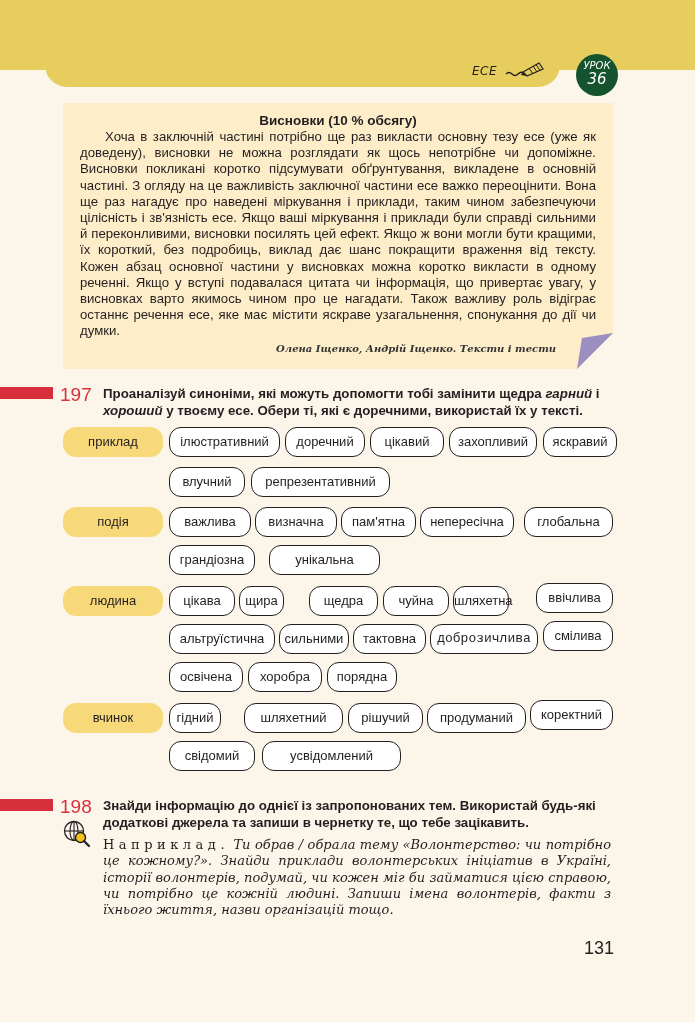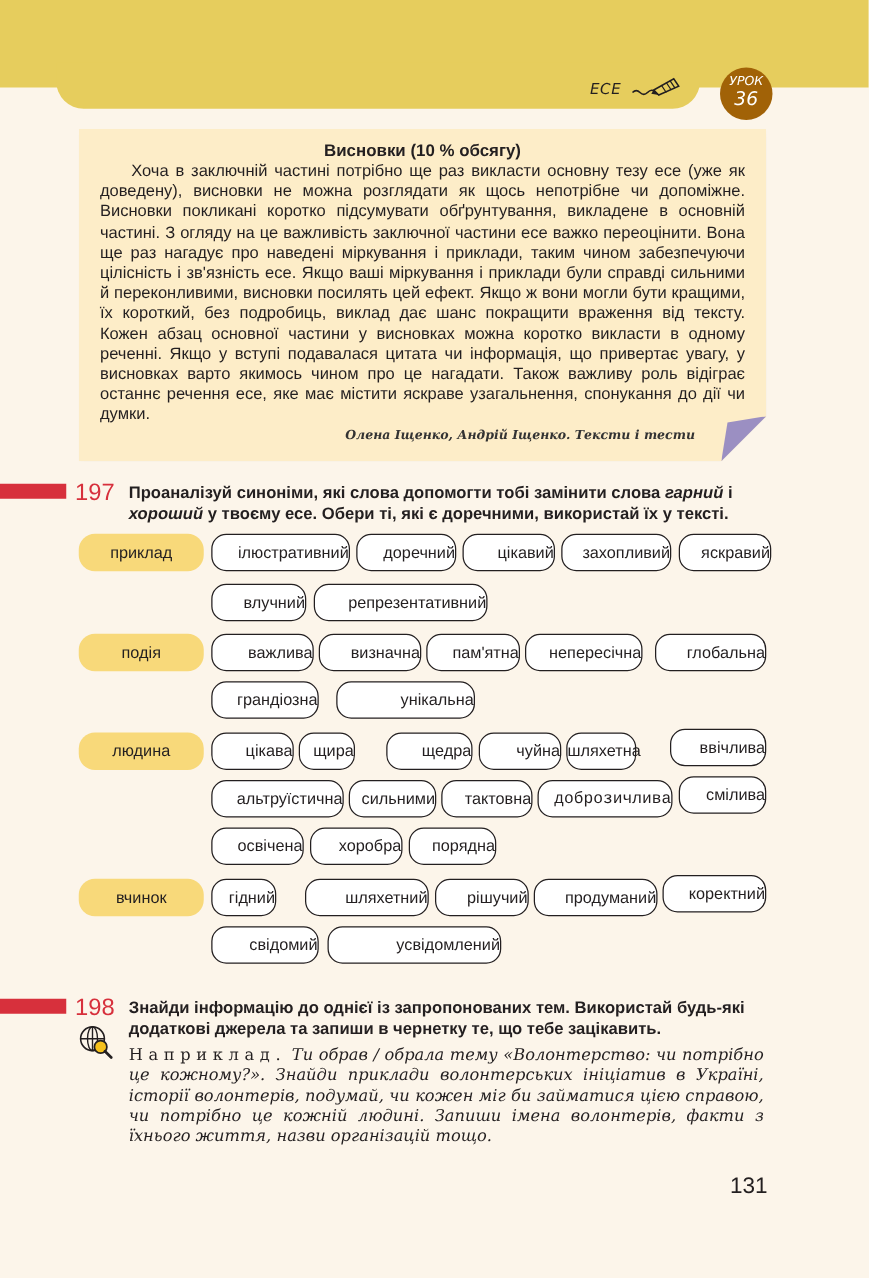--- a/index.html
+++ b/index.html
@@ -21,21 +21,21 @@
       border-radius: 0 0 22px 22px;
     }
     .ece-label {
       position: absolute; left: 472px; top: 64px;
       font-family: "DejaVu Sans", sans-serif; font-style: italic;
       font-size: 12px; color: #231f20; letter-spacing: 0.5px;
     }
     .pencil-icon { position: absolute; left: 505px; top: 60px; width: 40px; height: 18px; }
     .lesson-badge {
       position: absolute; left: 576px; top: 54px; width: 42px; height: 42px;
-      border-radius: 50%; background: #a16207; color: #fff;
+      border-radius: 50%; background: #14532d; color: #fff;
       text-align: center; font-family: "DejaVu Sans", sans-serif; font-style: italic;
       line-height: 1;
     }
     .lesson-badge .l1 { display: block; font-size: 10px; margin-top: 7px; }
     .lesson-badge .l2 { display: block; font-size: 15px; margin-top: 1px; }
 
     .note {
       position: absolute; left: 63px; top: 103px; width: 550px; height: 266px;
       background: #fdedc8;
       box-shadow: 2px 3px 5px rgba(0,0,0,0.25);
@@ -74,21 +74,21 @@
     }
 
     .cat {
       position: absolute; left: 63px; width: 100px; height: 30px;
       background: #f8d97a; border-radius: 13px;
       text-align: center; line-height: 30px; font-size: 13px;
     }
     .chip {
       position: absolute; height: 30px;
       background: #fff; border: 1.2px solid #231f20; border-radius: 12px;
-      text-align: right; line-height: 28px; font-size: 13px; white-space: nowrap;
+      text-align: center; line-height: 28px; font-size: 13px; white-space: nowrap;
     }
 
     .globe-icon { position: absolute; left: 62px; top: 819px; width: 30px; height: 30px; }
     .example {
       position: absolute; left: 103px; top: 837px; width: 508px;
       font-family: "DejaVu Serif", serif; font-style: italic;
       font-size: 13px; line-height: 16.3px; text-align: justify;
     }
     .example .lead {
       font-style: normal; letter-spacing: 4.5px;
@@ -115,21 +115,21 @@
 </div>
 
 <div class="note"></div>
 <div class="note-fold2"></div>
 <div class="note-title">Висновки (10 % обсягу)</div>
 <div class="note-body">Хоча в заключній частині потрібно ще раз викласти основну тезу есе (уже як доведену), висновки не можна розглядати як щось непотрібне чи допоміжне. Висновки покликані коротко підсумувати обґрунтування, викладене в основній частині. З огляду на це важливість заключної частини есе важко переоцінити. Вона ще раз нагадує про наведені міркування і приклади, таким чином забезпечуючи цілісність і зв'язність есе. Якщо ваші міркування і приклади були справді сильними й переконливими, висновки посилять цей ефект. Якщо ж вони могли бути кращими, їх короткий, без подробиць, виклад дає шанс покращити враження від тексту. Кожен абзац основної частини у висновках можна коротко викласти в одному реченні. Якщо у вступі подавалася цитата чи інформація, що привертає увагу, у висновках варто якимось чином про це нагадати. Також важливу роль відіграє останнє речення есе, яке має містити яскраве узагальнення, спонукання до дії чи думки.</div>
 <div class="note-source">Олена Іщенко, Андрій Іщенко. Тексти і тести</div>
 
 <div class="task-bar" style="top:387px;"></div>
 <div class="task-num" style="top:384px;">197</div>
-<div class="task-text" style="top:385px;"><span>Проаналізуй синоніми, які слова допомогти тобі замінити слова </span><i>гарний</i><span> і </span><i>хороший</i><span> у твоєму есе. Обери ті, які є доречними, використай їх у тексті.</span></div>
+<div class="task-text" style="top:385px;"><span>Проаналізуй синоніми, які можуть допомогти тобі замінити щедра </span><i>гарний</i><span> і </span><i>хороший</i><span> у твоєму есе. Обери ті, які є доречними, використай їх у тексті.</span></div>
 
 <div class="cat" style="top:427px;">приклад</div>
 <div class="chip" style="left:169px;top:427px;width:111px;">ілюстративний</div>
 <div class="chip" style="left:285px;top:427px;width:80px;">доречний</div>
 <div class="chip" style="left:370px;top:427px;width:74px;">цікавий</div>
 <div class="chip" style="left:449px;top:427px;width:88px;">захопливий</div>
 <div class="chip" style="left:543px;top:427px;width:74px;">яскравий</div>
 <div class="chip" style="left:169px;top:467px;width:76px;">влучний</div>
 <div class="chip" style="left:251px;top:467px;width:139px;">репрезентативний</div>
 

